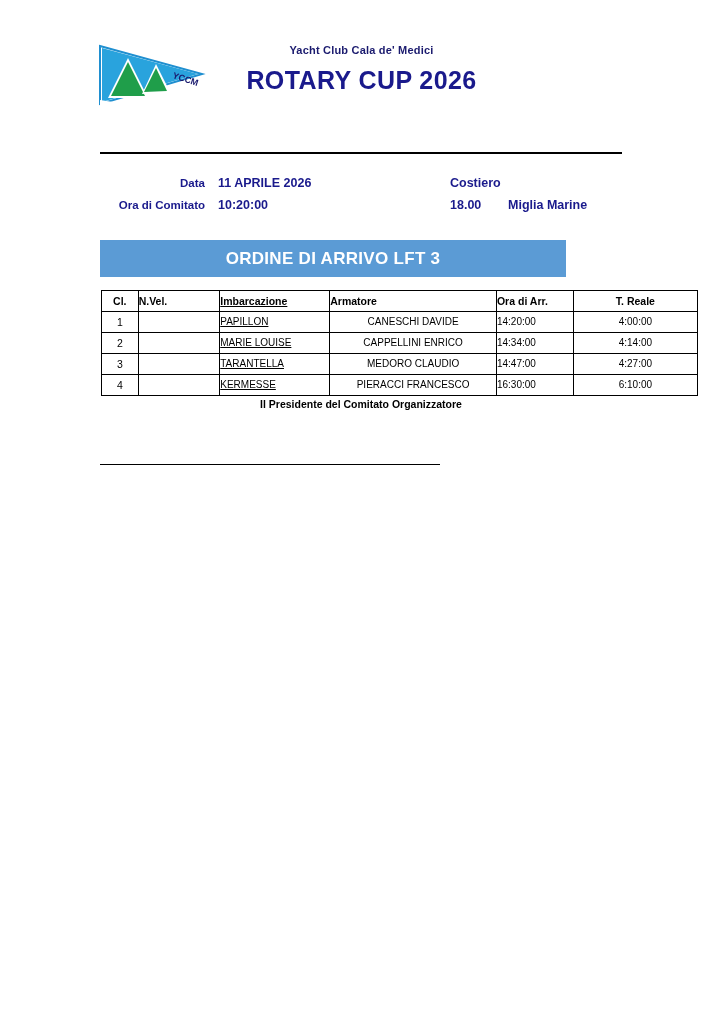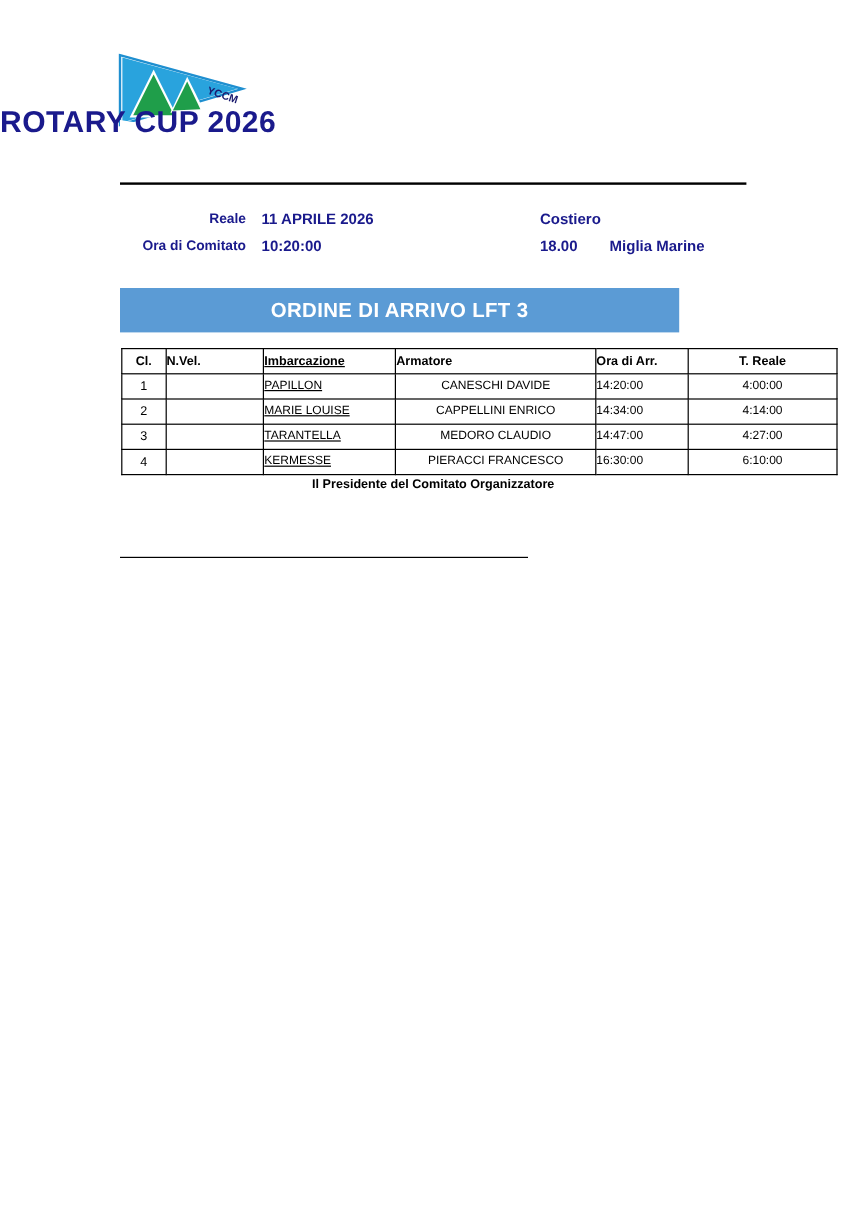--- a/index.html
+++ b/index.html
@@ -45,26 +45,25 @@
     font-size: 11px;
     font-weight: bold;
     color: #1a1a6e;
     letter-spacing: 0.2px;
   }
   .main-title {
     position: absolute;
     left: 0;
     top: 30px;
     width: 723px;
-    text-align: left;
+    text-align: center;
     font-size: 25px;
     font-weight: bold;
     color: #1a1a8c;
     letter-spacing: 0.4px;
-    margin-top: 22px;
   }
 
   
   .divider-top {
     position: absolute;
     left: 100px;
     top: 152px;
     width: 522px;
     height: 0;
     border-top: 2px solid #000000;
@@ -192,27 +191,28 @@
         <polygon points="4,6 4,60 100,32" fill="#29a3dd"></polygon>
         <polygon points="10,56 30,16 50,56" fill="#ffffff"></polygon>
         <polygon points="13,54 30,20 47,54" fill="#1f9e4a"></polygon>
         <polygon points="44,52 58,22 72,50" fill="#ffffff"></polygon>
         <polygon points="46,50 58,26 69,49" fill="#1f9e4a"></polygon>
         <polygon points="2,58 28,62 2,66" fill="#ffffff"></polygon>
         <text x="74" y="36" font-family="Liberation Sans, sans-serif" font-size="9" font-weight="bold" fill="#1a1a6e" transform="rotate(18 74 36)">YCCM</text>
       </svg>
     </div>
 
+    <div class="club-name">Yacht Club Cala de' Medici</div>
     <div class="main-title">ROTARY CUP 2026</div>
   </div>
 
   <div class="divider-top"></div>
 
   <div class="info">
-    <div class="info-label lbl-data">Reale</div>
+    <div class="info-label lbl-data">Data</div>
     <div class="info-value val-data">11 APRILE 2026</div>
 
     <div class="info-label lbl-ora">Ora di Comitato</div>
     <div class="info-value val-ora">10:20:00</div>
 
     <div class="info-value val-tipo">Costiero</div>
     <div class="info-value val-miglia-n">18.00</div>
     <div class="info-value val-miglia-u">Miglia Marine</div>
   </div>
 

